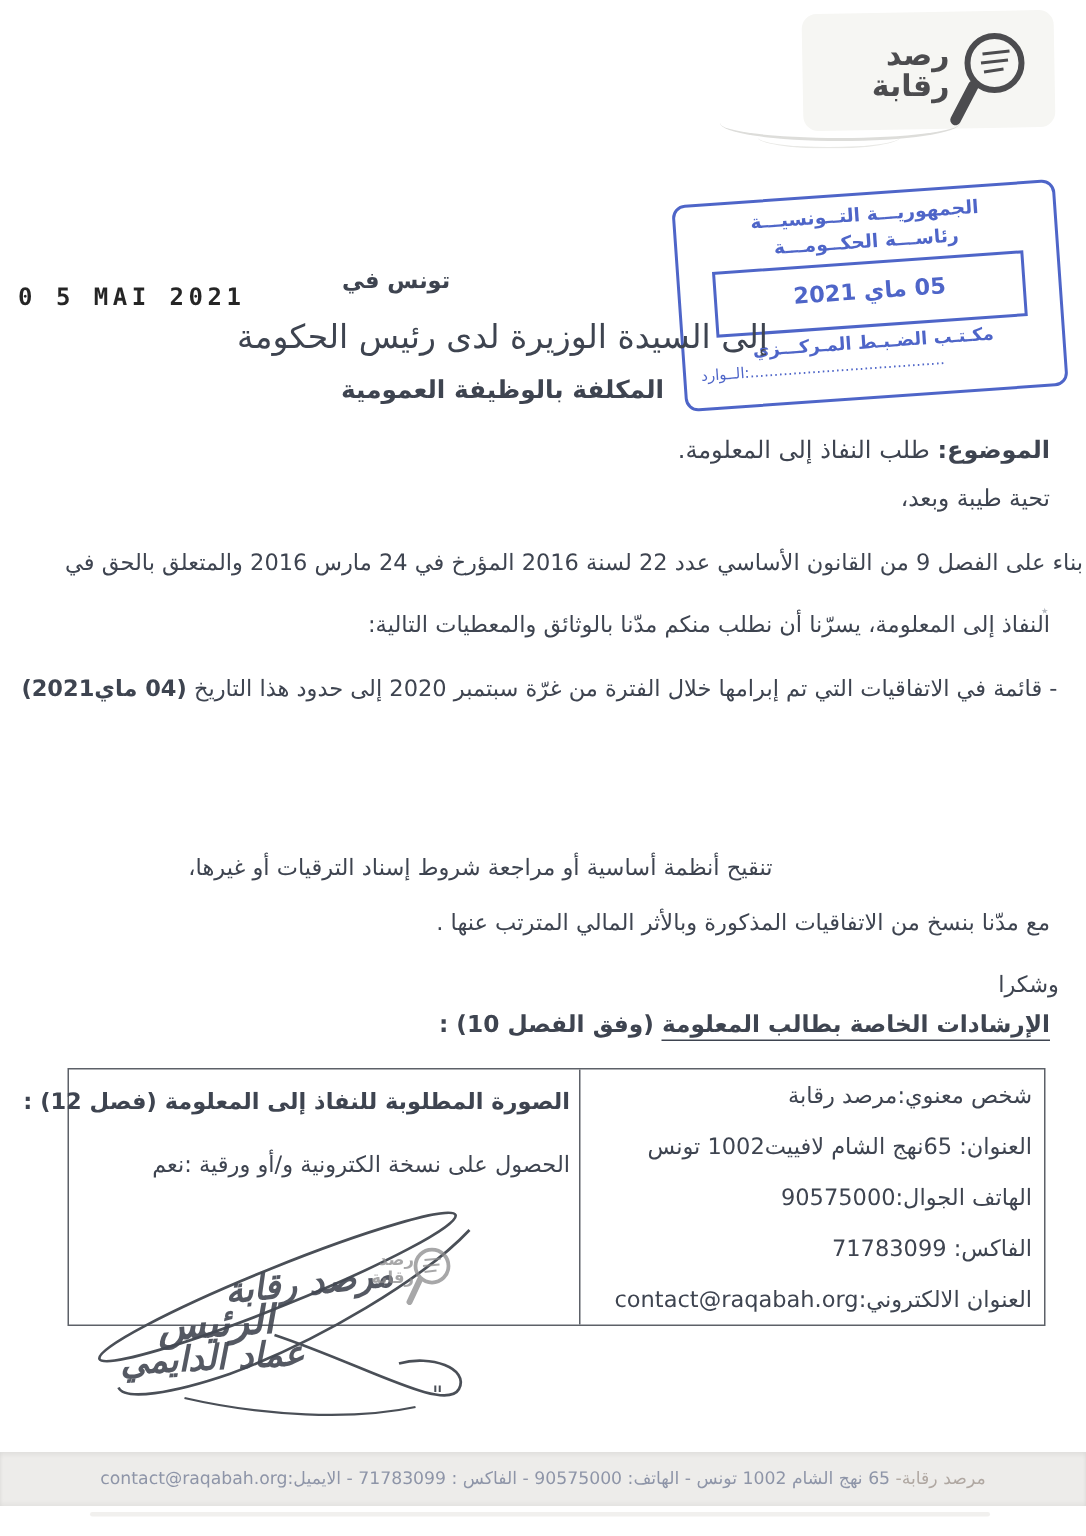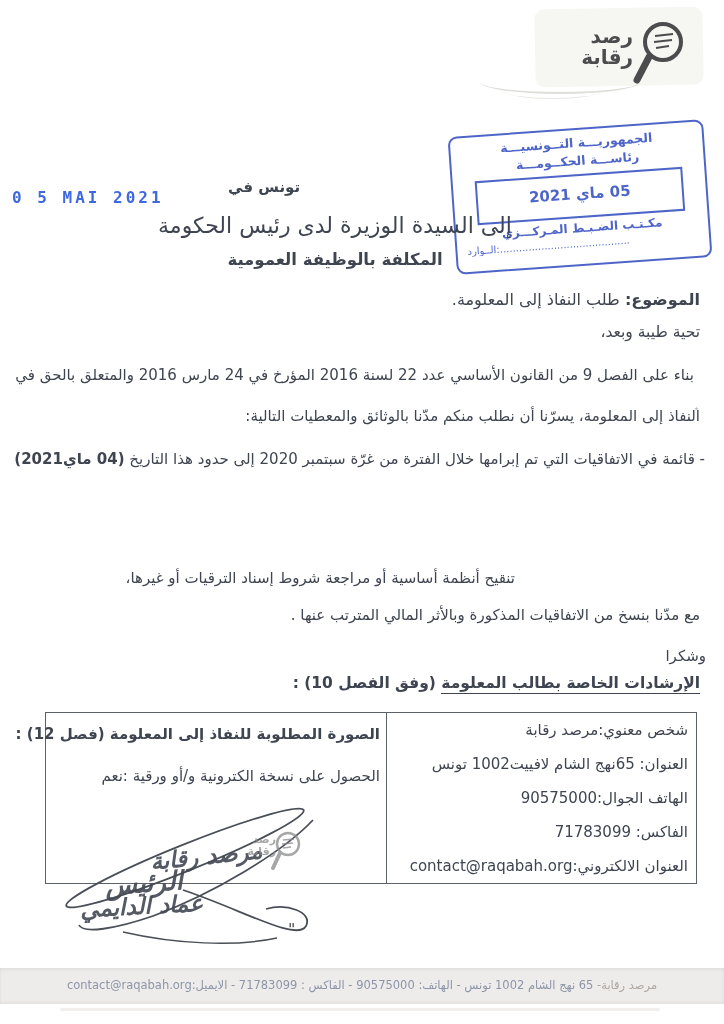--- a/index.html
+++ b/index.html
@@ -20,21 +20,21 @@
   .logo-glass{position:absolute;right:8px;top:6px;}
   .scan-arc1{left:480px;top:70px;width:160px;height:22px;border:none;
     border-bottom:2px solid #c2c2bd;border-radius:50%;opacity:.55;}
   .scan-arc2{left:505px;top:84px;width:95px;height:14px;border:none;
     border-bottom:1.5px solid #d2d2cc;border-radius:50%;opacity:.5;}
   .logo-shade{left:535px;top:8px;width:168px;height:78px;background:#f6f6f3;
     border-radius:10px;transform:rotate(-1deg);}
 
   
   .date-stamp{left:12px;top:188px;font-family:"DejaVu Sans Mono",monospace;
-    font-size:16px;letter-spacing:3px;color:#1d4ed8;font-weight:bold;opacity:.85;}
+    font-size:16px;letter-spacing:3px;color:#000000;font-weight:bold;opacity:.85;}
   .place{left:228px;top:178px;font-size:15px;font-weight:bold;}
 
   
   .bstamp{left:452px;top:128px;width:252px;height:134px;
     border:2.5px solid #4059c4;border-radius:9px;transform:rotate(-4deg);
     color:#4059c4;text-align:center;opacity:.92;}
   .bstamp .l1{position:absolute;top:5px;width:100%;font-size:12.5px;font-weight:bold;letter-spacing:.5px;}
   .bstamp .l2{position:absolute;top:23px;width:100%;font-size:12.5px;font-weight:bold;}
   .bstamp .dbox{position:absolute;top:44px;left:22px;right:22px;height:40px;
     border:2px solid #4059c4;}
@@ -43,21 +43,21 @@
   .bstamp .l4{position:absolute;top:108px;left:10px;right:10px;font-size:10px;
     direction:ltr;text-align:left;overflow:hidden;}
   .bstamp .l4 .dots{letter-spacing:1px;}
 
   
   .line{font-size:15px;line-height:23px;}
   .addr1{top:213px;left:0;width:670px;text-align:center;font-size:22px;font-weight:normal;}
   .addr2{top:250px;left:0;width:670px;text-align:center;font-size:16.5px;font-weight:bold;}
   .subject{top:290px;right:24px;font-size:16px;}
   .greeting{top:323px;right:24px;font-size:15.5px;}
-  .p1l1{top:364px;right:30px;}
+  .p1l1{top:364px;right:2px;}
   .p1l2{top:405px;right:24px;}
   .itl1{top:448px;right:19px;}
   .itl2{top:489px;right:69px;}
   .itl3{top:529px;right:18px;font-size:14.6px;}
   .itl4{top:567px;right:209px;}
   .closingl{top:604px;right:24px;}
   .thanks{top:645px;right:18px;}
   .heading{top:674px;right:24px;font-size:15.5px;font-weight:bold;}
   .heading .u{border-bottom:1.5px solid #3e4450;padding-bottom:1px;}
 

